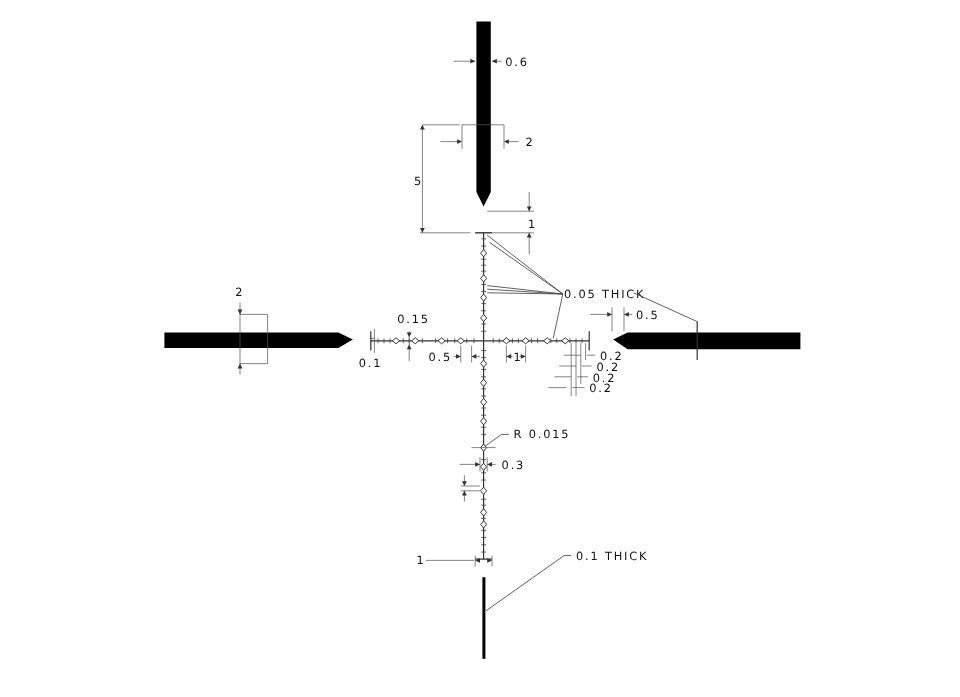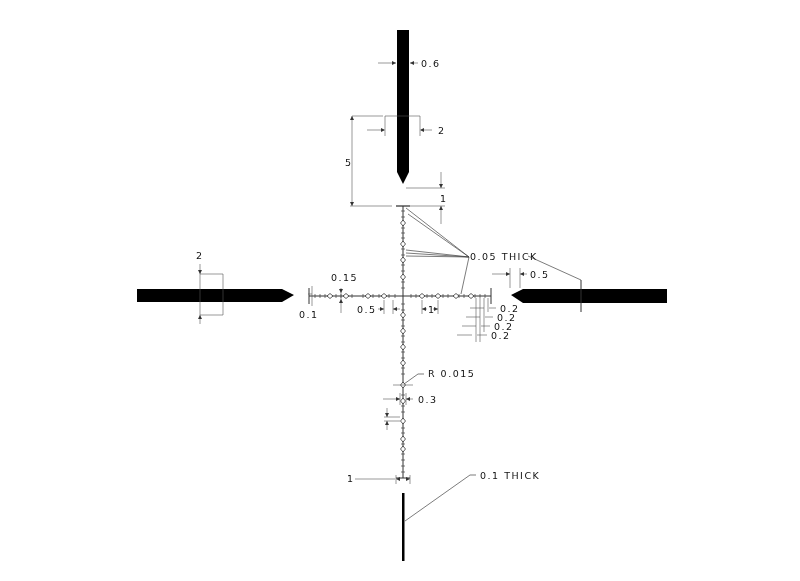--- a/index.html
+++ b/index.html
@@ -1,17 +1,17 @@
 <!DOCTYPE html>
 <html><head>
   <meta charset="utf-8">
   <style>
     html, body { margin: 0; padding: 0; background: #ffffff; }
     body { width: 800px; height: 581px; overflow: hidden; position: relative; }
-    #canvas { position: absolute; left: 0; top: 12px; width: 800px; height: 426px; }
+    #canvas { position: absolute; left: 0; top: 0; width: 800px; height: 426px; }
     svg text { font-family: "DejaVu Sans", sans-serif; font-size: 9.5px; fill: #111; letter-spacing: 1.5px; }
     .thin { stroke: #444; stroke-width: 0.7; fill: none; }
     .dim { stroke: #555; stroke-width: 0.6; fill: none; }
     .bar { fill: #000; }
     .ret { stroke: #333; stroke-width: 1; }
     .dia { fill: #fff; stroke: #333; stroke-width: 0.8; }
   </style>
 </head>
 <body>
 

